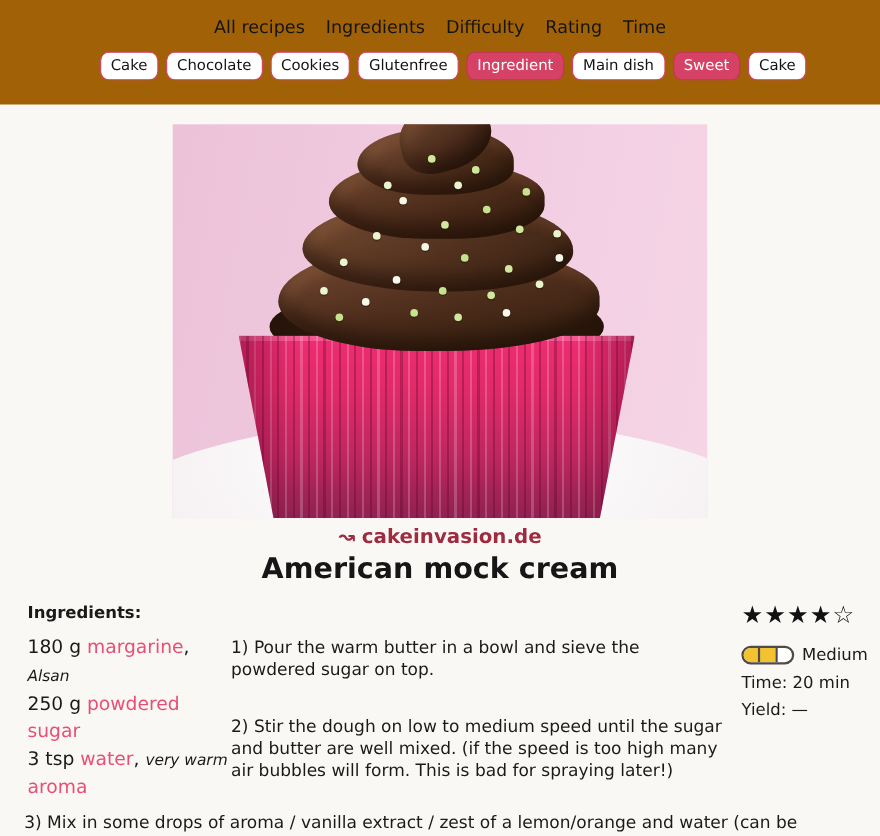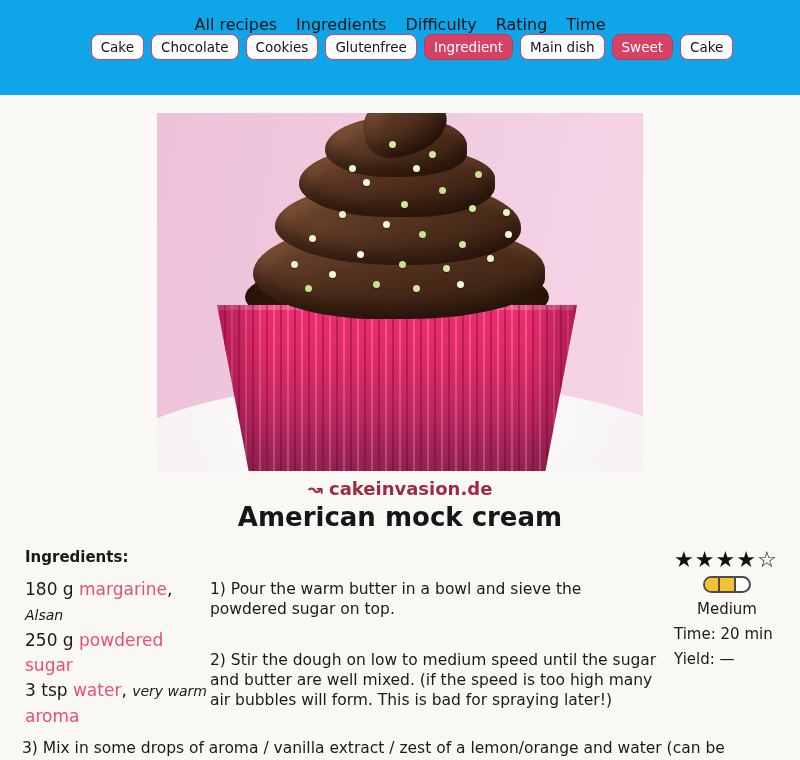--- a/index.html
+++ b/index.html
@@ -3,24 +3,24 @@
 <meta charset="utf-8">
 <style>
   html,body{margin:0;padding:0;}
   body{
     width:800px;height:760px;overflow:hidden;
     background:#faf8f5;
     font-family:"DejaVu Sans","Liberation Sans",sans-serif;
     color:#1a1a1a;
   }
   
-  .header{background:#0ea5e9;height:94px;padding-top:1px;}
+  .header{background:#a16207;height:94px;padding-top:1px;}
   .nav{display:flex;justify-content:center;gap:19px;margin-top:14px;font-size:16px;}
   .nav-item{cursor:pointer;color:#141414;}
-  .pills{display:flex;justify-content:center;gap:7px;padding-left:24px;}
+  .pills{display:flex;justify-content:center;gap:7px;margin-top:13px;padding-left:24px;}
   .pill{
     font-size:13.5px;line-height:16px;padding:4px 9px;border-radius:8px;
     border:1px solid #d64166;background:#ffffff;color:#141414;cursor:pointer;
   }
   .pill.active{background:#d64166;border-color:#c63357;color:#ffffff;}
   
   .photo{
     position:relative;width:486px;height:358px;margin:18px auto 0 auto;overflow:hidden;
     background:linear-gradient(100deg,#ecc2d9 0%,#f1cbe0 45%,#f5d5e6 100%);
   }
@@ -69,21 +69,21 @@
   .cols{display:flex;align-items:flex-start;margin:16px 20px 0 25px;}
   .sect-h{font-size:15px;font-weight:bold;}
   .col-ing{width:185px;flex:none;}
   .ing-list{margin-top:11px;font-size:17px;line-height:25px;}
   .ing-name{color:#e94f74;cursor:pointer;}
   .ing-note{font-style:italic;font-size:14px;}
   .col-dir{width:450px;flex:none;}
   .col-dir p{margin:31px 0 0 0;font-size:15.5px;line-height:20px;}
   .col-meta{flex:1;padding-left:14px;font-size:15px;}
   .stars{font-size:22px;letter-spacing:1px;line-height:24px;color:#111;white-space:nowrap;}
-  .diff-row{display:flex;align-items:center;gap:7px;margin-top:4px;flex-direction:column;}
+  .diff-row{display:flex;align-items:center;gap:7px;margin-top:14px;}
   .diff-pill{display:flex;width:44px;height:13px;border:2px solid #4f4a48;border-radius:9px;overflow:hidden;background:#fff;flex:none;}
   .diff-seg{flex:1;}
   .diff-seg.on{background:#f2c230;}
   .diff-seg + .diff-seg{border-left:2px solid #4f4a48;}
   .meta-line{margin-top:7px;}
   
   .fullsteps{margin:1px 14px 0 22px;}
   .fullsteps p{margin:9px 0 0 0;font-size:15.5px;line-height:21px;}
 </style>
 </head>

